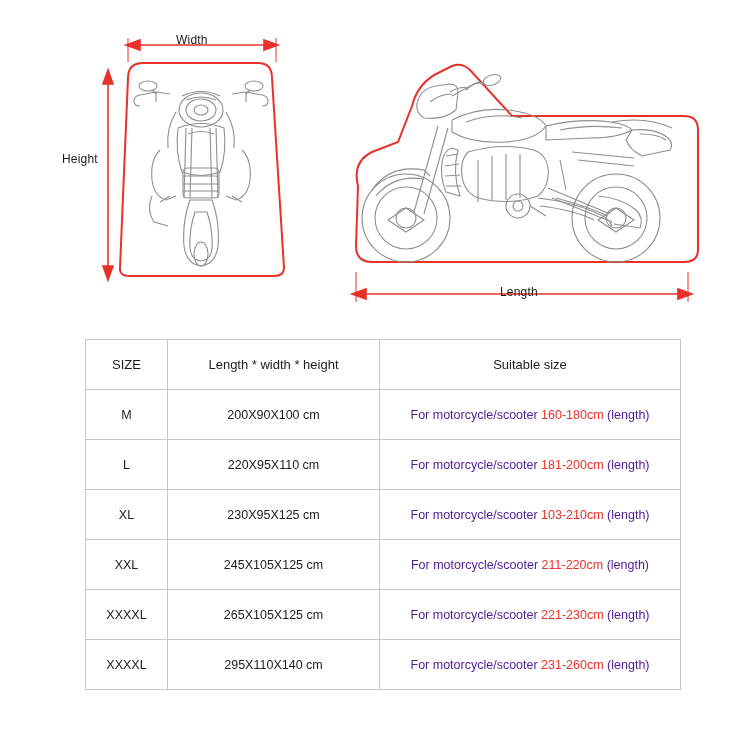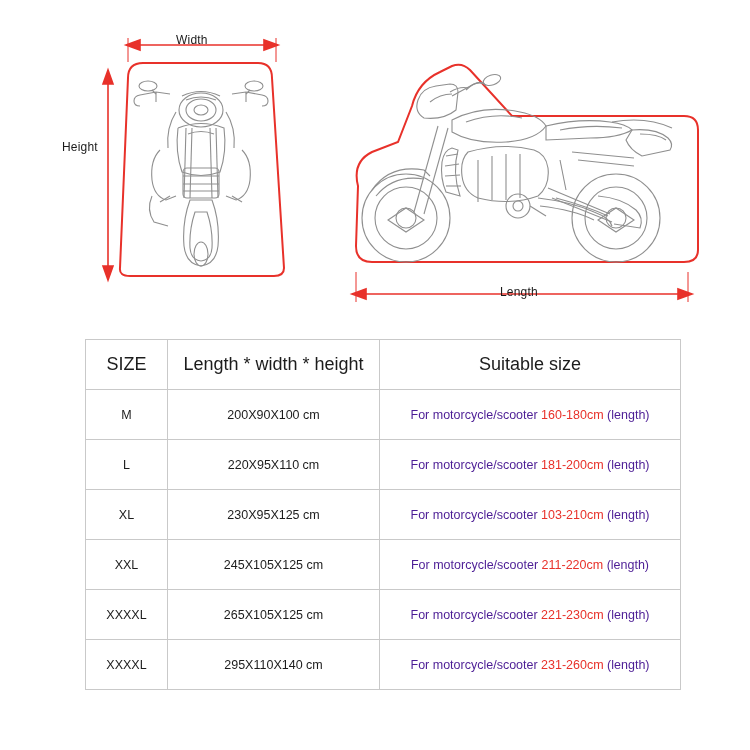--- a/index.html
+++ b/index.html
@@ -30,21 +30,21 @@
     display: block;
   }
   .dim-label {
     position: absolute;
     font-size: 12px;
     color: #1b1b1b;
     letter-spacing: 0.2px;
     white-space: nowrap;
   }
   #label-width { left: 176px; top: 33px; }
-  #label-height { left: 62px; top: 140px; }
+  #label-height { left: 62px; top: 152px; }
   #label-length { left: 500px; top: 285px; }
 
   
   .table-wrap {
     position: absolute;
     left: 85px;
     top: 339px;
     width: 595px;
   }
   table.size-table {
@@ -57,21 +57,21 @@
     border: 1px solid #c9c9c9;
     height: 49px;
     text-align: center;
     vertical-align: middle;
     font-size: 12.5px;
     font-weight: normal;
     color: #1c1c1c;
     padding: 0 4px;
   }
   table.size-table th {
-    font-size: 18px;
+    font-size: 13px;
   }
   col.c-size { width: 82px; }
   col.c-dims { width: 212px; }
   col.c-suit { width: 301px; }
 
   .suit-cell {
     font-size: 12.5px;
   }
   .suit-range {
     color: #e8312a;

